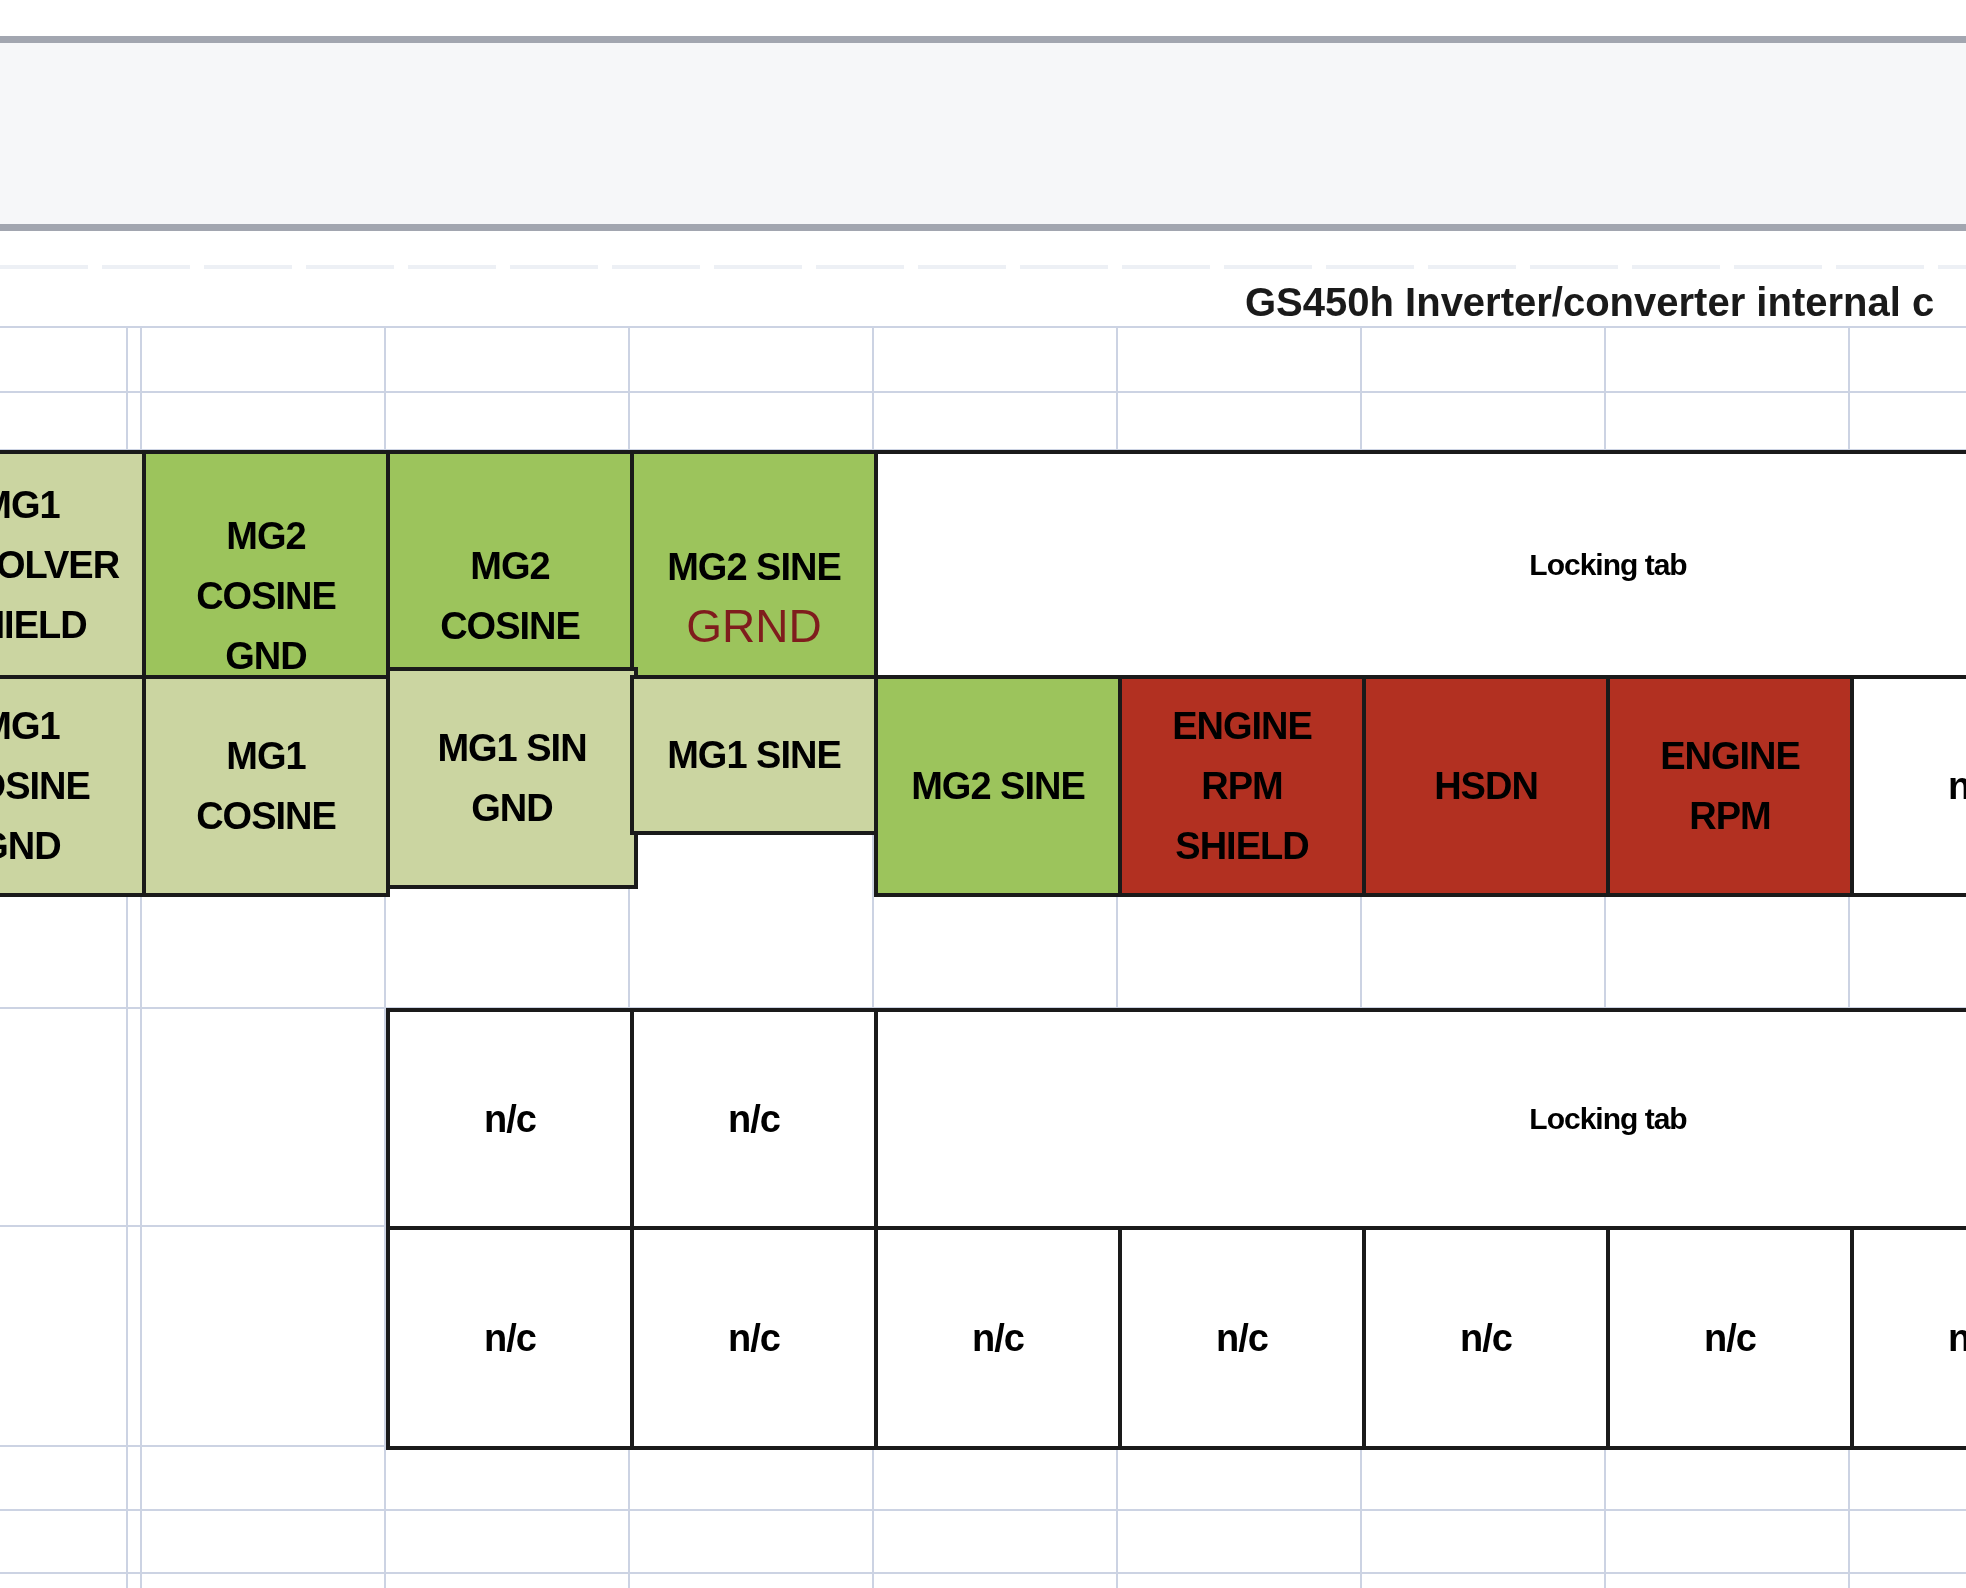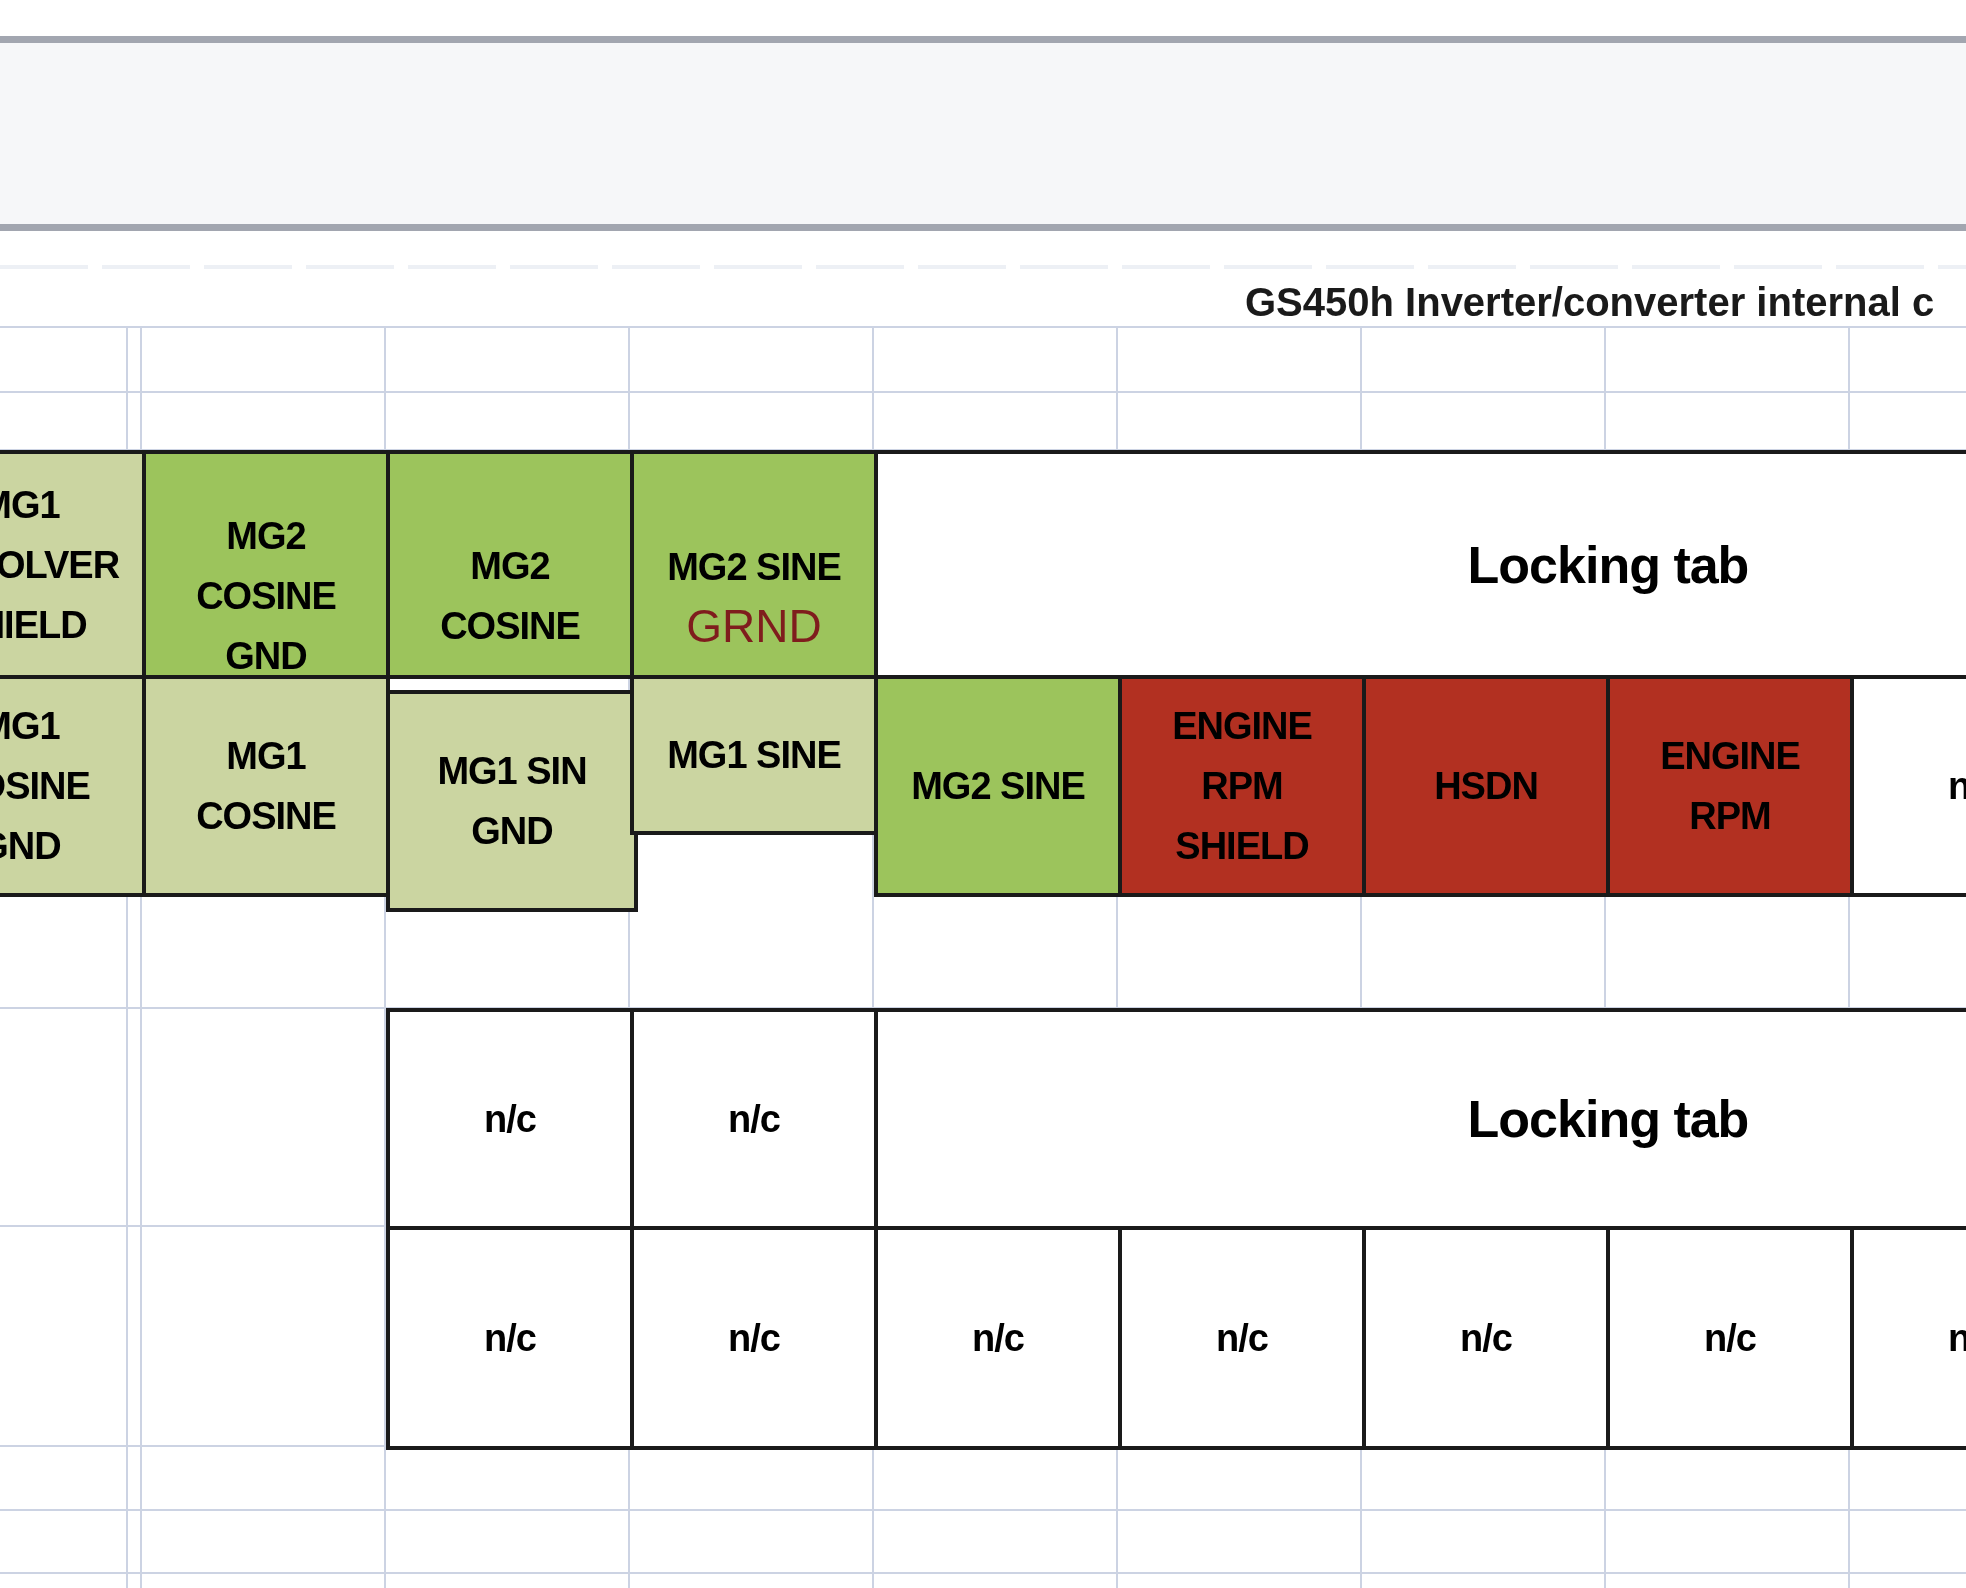--- a/index.html
+++ b/index.html
@@ -26,21 +26,21 @@
 
   
   .cell{position:absolute;box-sizing:border-box;border:4px solid var(--cell-border);
         display:flex;flex-direction:column;align-items:center;justify-content:center;
         text-align:center;z-index:2;overflow:visible;}
   .cell.lg{background:var(--light-green);}
   .cell.mg{background:var(--mid-green);}
   .cell.rd{background:var(--dark-red);}
   .cell.wh{background:#ffffff;}
   .ln{font-size:38px;line-height:60px;font-weight:700;color:#000;letter-spacing:-1px;white-space:nowrap;}
-  .ln.big{font-size:52px;}
+  .ln.big{font-size:30px;}
   .grnd{font-size:46px;line-height:58px;font-weight:400;color:#7f1d1d;letter-spacing:0;white-space:nowrap;}
   .shift{transform:translateY(31px);}
 </style>
 </head>
 <body>
 
 <div id="screen">
 
   <div class="chrome-bar" style="top:36px"></div>
   <div class="chrome-panel"></div>
@@ -84,21 +84,21 @@
 
   <div class="cell lg" style="left:-106px;top:675px;width:252px;height:222px">
     <span class="ln">MG1</span>
     <span class="ln">COSINE</span>
     <span class="ln">GND</span>
   </div>
   <div class="cell lg" style="left:142px;top:675px;width:248px;height:222px">
     <span class="ln">MG1</span>
     <span class="ln">COSINE</span>
   </div>
-  <div class="cell lg" style="left:386px;top:690px;width:252px;height:222px">
+  <div class="cell lg" style="left:386px;top:667px;width:252px;height:222px">
     <span class="ln">MG1 SIN</span>
     <span class="ln">GND</span>
   </div>
   <div class="cell lg" style="left:630px;top:675px;width:248px;height:160px">
     <span class="ln">MG1 SINE</span>
   </div>
   <div class="cell mg" style="left:874px;top:675px;width:248px;height:222px">
     <span class="ln">MG2 SINE</span>
   </div>
   <div class="cell rd" style="left:1118px;top:675px;width:248px;height:222px">

